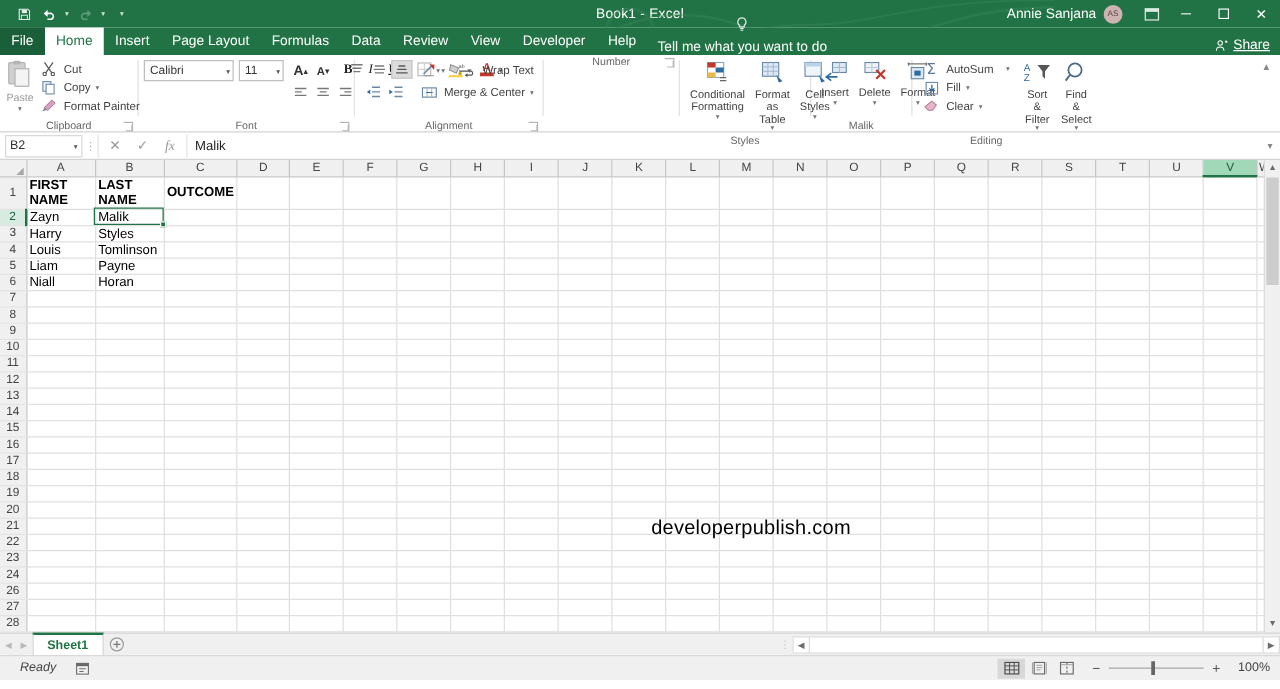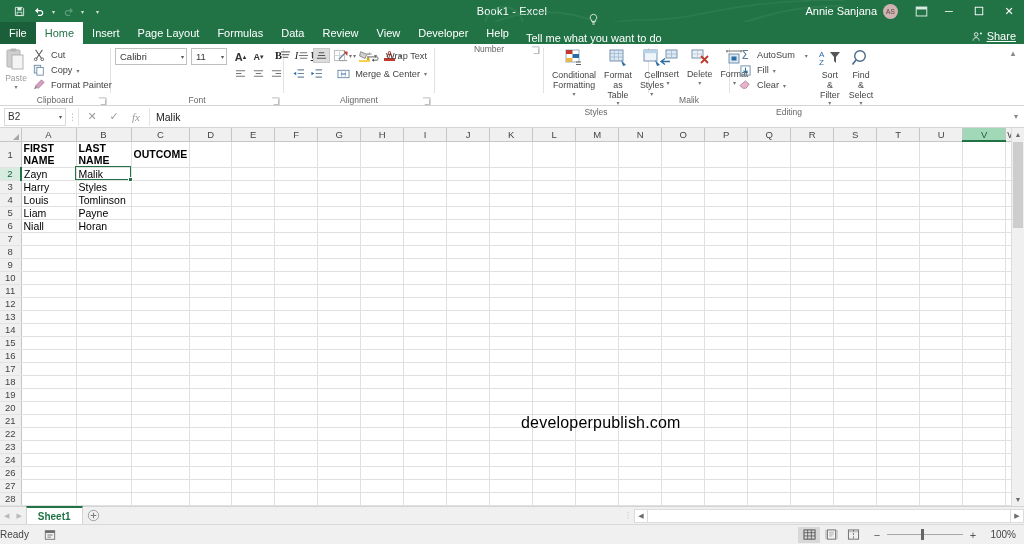--- a/index.html
+++ b/index.html
@@ -217,21 +217,21 @@
   }
   .hs-grip{ color:#c0c0c0; font-size:8px; letter-spacing:-1px; width:10px; }
   .hs-arrow{ width:14px;height:14px; background:#fff; border:1px solid #dcdcdc; display:flex;align-items:center;justify-content:center; color:#6b6b6b; font-size:7px;}
   .hs-track{ flex:1; height:14px; background:#fff; border:1px solid #dcdcdc; border-left:none;border-right:none;}
 
   
   .statusbar{
     height:20px; background:#f0f0f0; border-top:1px solid #d9d9d9;
     display:flex; align-items:center; font-size:10px; color:#444;
   }
-  .st-ready{ padding-left:0; }
+  .st-ready{ padding-left:16px;font-style:italic; }
   .st-ic{ margin-left:14px; width:14px;height:14px; display:flex;align-items:center;justify-content:center;}
   .st-right{ margin-left:auto; display:flex; align-items:center; padding-right:8px; gap:0px;}
   .view-btn{
     width:22px;height:16px; display:flex;align-items:center;justify-content:center;
     color:#555;
   }
   .view-btn.sel{ background:#d8d8d8; }
   .zoomslider{ display:flex;align-items:center; gap:0; margin:0 6px;}
   .zs-minus,.zs-plus{ width:14px; text-align:center; color:#555; font-size:11px;}
   .zs-track{ width:76px; height:1px; background:#a8a8a8; position:relative; margin:0 3px;}

